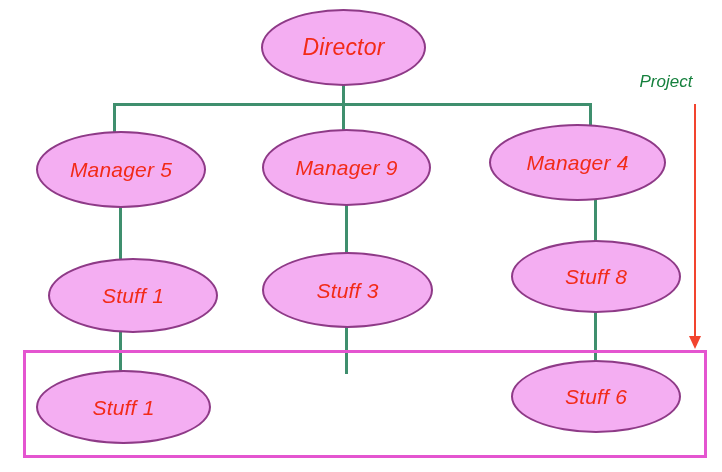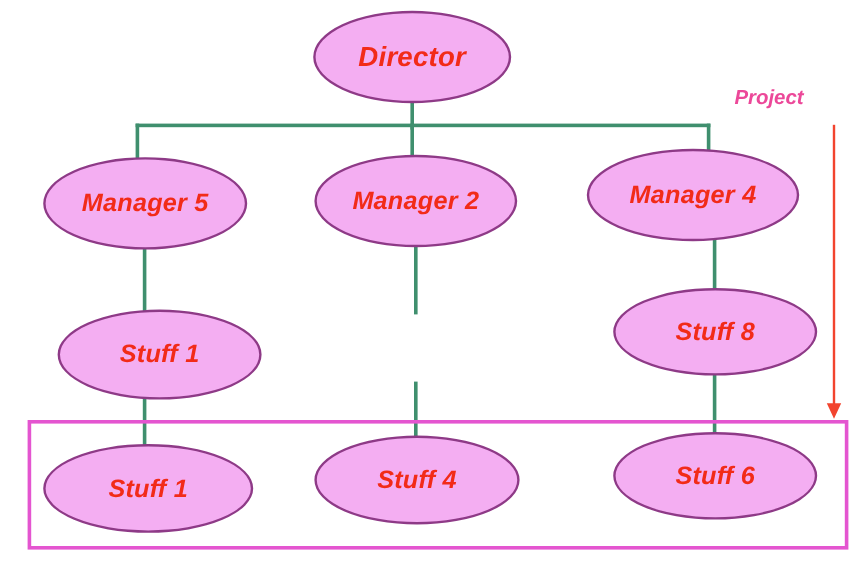--- a/index.html
+++ b/index.html
@@ -24,21 +24,21 @@
     justify-content: center;
     border-radius: 50%;
     background: #f4aef2;
     border: 2px solid #8e3a87;
     box-sizing: border-box;
     z-index: 4;
   }
   .node-label {
     color: #f22b18;
     font-style: italic;
-    font-weight: bold;
+    font-weight: normal;
     font-size: 21px;
     letter-spacing: 0.2px;
     white-space: nowrap;
     text-align: center;
     line-height: 1;
   }
   .node.big .node-label { font-size: 23px; }
 
   
   .conn-v {
@@ -59,28 +59,27 @@
     position: absolute;
     border: 3px solid #e455d0;
     box-sizing: border-box;
     background: transparent;
     z-index: 2;
   }
 
   
   .annot-text {
     position: absolute;
-    color: #ec4899;
+    color: #15803d;
     font-style: italic;
     font-size: 17px;
     line-height: 1.35;
-    text-align: left;
+    text-align: center;
     white-space: pre-line;
     z-index: 5;
-    font-weight: bold;
   }
   .arrow-line {
     position: absolute;
     width: 2px;
     background: #f2442e;
     z-index: 5;
   }
   .arrow-head {
     position: absolute;
     width: 0;
@@ -122,41 +121,41 @@
 
   <div class="node big" style="left:261px; top:9px; width:165px; height:77px;">
     <span class="node-label">Director</span>
   </div>
 
   <div class="node" style="left:36px; top:131px; width:170px; height:77px;">
     <span class="node-label">Manager 5</span>
   </div>
 
   <div class="node" style="left:262px; top:129px; width:169px; height:77px;">
-    <span class="node-label">Manager 2</span>
+    <span class="node-label">Manager 9</span>
   </div>
 
   <div class="node" style="left:489px; top:124px; width:177px; height:77px;">
     <span class="node-label">Manager 4</span>
   </div>
 
   <div class="node" style="left:48px; top:258px; width:170px; height:75px;">
     <span class="node-label">Stuff 1</span>
   </div>
 
+  <div class="node" style="left:262px; top:252px; width:171px; height:76px;">
+    <span class="node-label">Stuff 3</span>
+  </div>
 
   <div class="node" style="left:511px; top:240px; width:170px; height:73px;">
     <span class="node-label">Stuff 8</span>
   </div>
 
   <div class="node" style="left:36px; top:370px; width:175px; height:74px;">
     <span class="node-label">Stuff 1</span>
   </div>
 
-  <div class="node" style="left:262px; top:363px; width:171px; height:74px;">
-    <span class="node-label">Stuff 4</span>
-  </div>
 
   <div class="node" style="left:511px; top:360px; width:170px; height:73px;">
     <span class="node-label">Stuff 6</span>
   </div>
 
 </div>
 
 </body></html>

